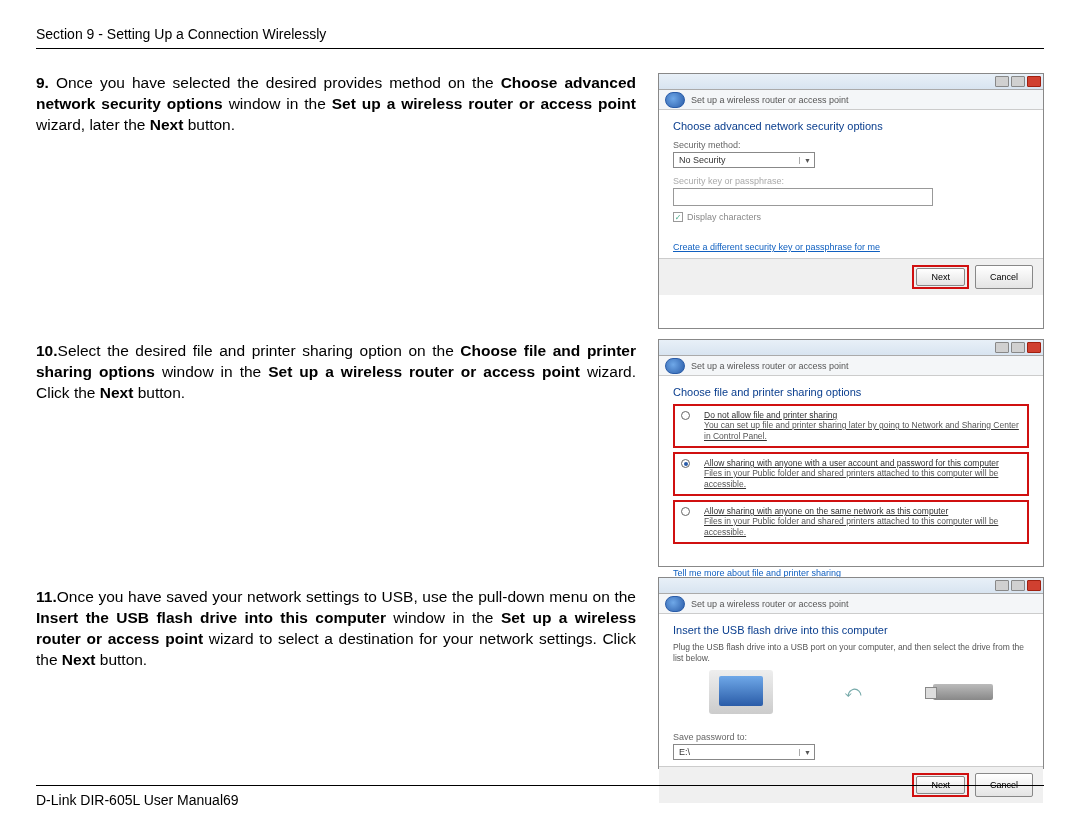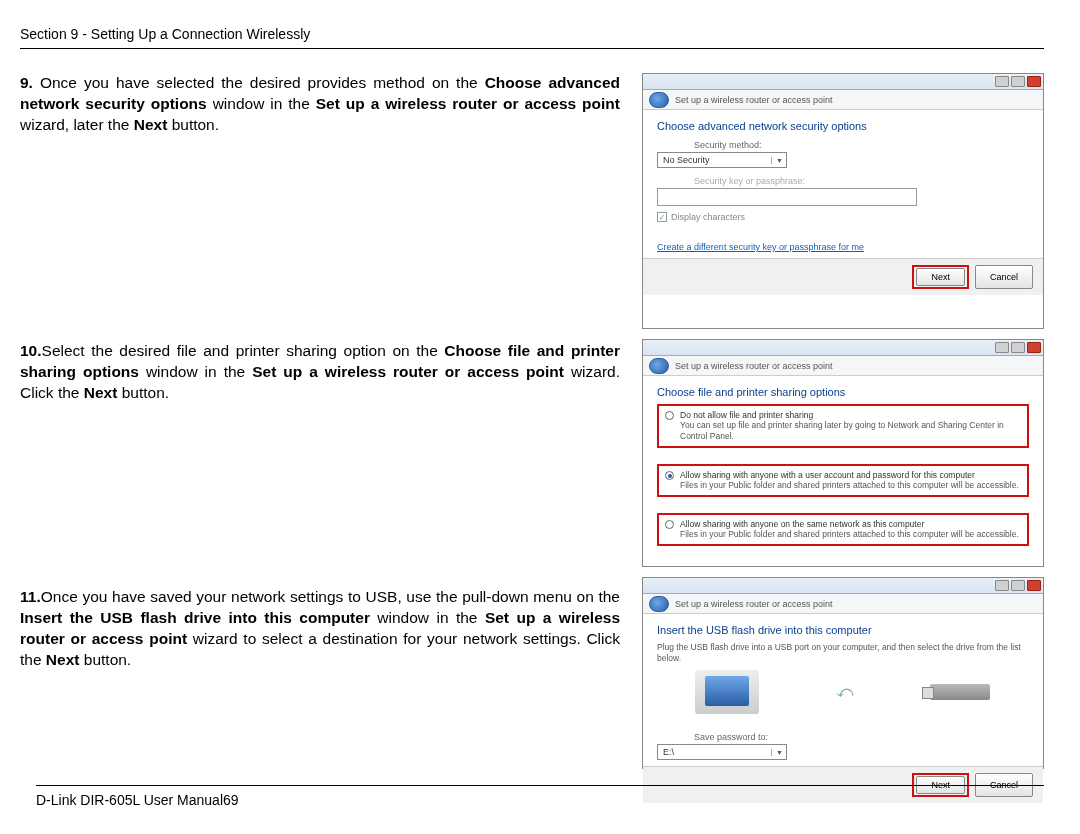--- a/index.html
+++ b/index.html
@@ -5,21 +5,21 @@
   * { box-sizing: border-box; margin: 0; padding: 0; }
   body {
     width: 1080px;
     height: 834px;
     background: #fff;
     font-family: "Segoe UI", Arial, sans-serif;
     position: relative;
     color: #000;
   }
   .page {
-    padding: 26px 36px 0 20px;
+    padding: 26px 36px 0 36px;
   }
   .header {
     font-size: 14px;
     padding-bottom: 6px;
     border-bottom: 1px solid #000;
     margin-bottom: 24px;
   }
   .content {
     display: flex;
     gap: 22px;
@@ -69,23 +69,23 @@
     font-size:9px; color:#555;
   }
   .backbtn {
     width:20px;height:16px;border-radius:8px;
     background:radial-gradient(circle at 40% 40%,#6fa8e8,#2a5ca8);
     border:1px solid #2a5ca8;
   }
   .winbody { padding: 10px 14px 6px 14px; }
   .blue-head { color:#0a3e8e; font-size:11px; margin-bottom:6px; }
   .small { font-size:8.5px; color:#555; line-height:1.3; }
-  .lbl { font-size:9px; color:#666; margin-top:8px; margin-bottom:2px;margin-left:37px; }
+  .lbl { font-size:9px; color:#666; margin-top:8px; margin-bottom:2px; }
   .dd {
-    border:1px solid #888; background:#fff; height:16px; width:130px;
+    border:1px solid #888; background:#fff; height:16px; width:142px;
     font-size:9px; display:flex; align-items:center; justify-content:space-between;
     padding:0 3px 0 5px;
   }
   .dd .arrow { font-size:7px; color:#555; border-left:1px solid #aaa; padding-left:4px; }
   .grey { color:#aaa; }
   .txt {
     border:1px solid #999; background:#fff; height:18px; width:260px; margin-top:2px;
   }
   .chk { font-size:9px; color:#888; margin-top:6px; display:flex; gap:4px; align-items:center; }
   .chkbox { width:10px;height:10px;border:1px solid #999;display:inline-flex;align-items:center;justify-content:center;font-size:8px;color:#4a8; }
@@ -93,22 +93,22 @@
   .btnrow {
     display:flex; justify-content:flex-end; gap:6px;
     padding:6px 10px; border-top:1px solid #ccc; background:#f0f0f0;
   }
   .wbtn {
     border:1px solid #888; background:linear-gradient(#fff,#e4e4e4);
     font-size:9px; padding:3px 14px; border-radius:2px;
   }
   .redbox { border:2px solid #d01010; padding:1px 2px; }
   .sharing-opt {
-    border:1px solid #ccc; padding:4px 6px; margin-bottom:16px; font-size:8.5px;
-    display:flex; gap:6px;
+    border:1px solid #ccc; padding:4px 6px; margin-bottom:4px; font-size:8.5px;
+    display:flex; gap:14px;text-decoration:underline;
   }
   .sharing-opt.redb { border:2px solid #d01010; }
   .radio { width:9px;height:9px;border:1px solid #666;border-radius:50%;flex:0 0 auto;margin-top:1px;position:relative; }
   .radio.on::after { content:""; position:absolute; inset:1.5px; background:#2a5ca8; border-radius:50%; }
   .usb-row { display:flex; align-items:center; justify-content:space-around; padding:6px 0 10px; }
   .usb-img {
     width:64px;height:44px;background:#ddd;position:relative;border-radius:3px;
     background:linear-gradient(#eee,#ccc);
   }
   .usb-img::after{content:"";position:absolute;left:10px;top:6px;width:44px;height:30px;background:linear-gradient(#6fa8e8,#2a5ca8);border-radius:2px;}

